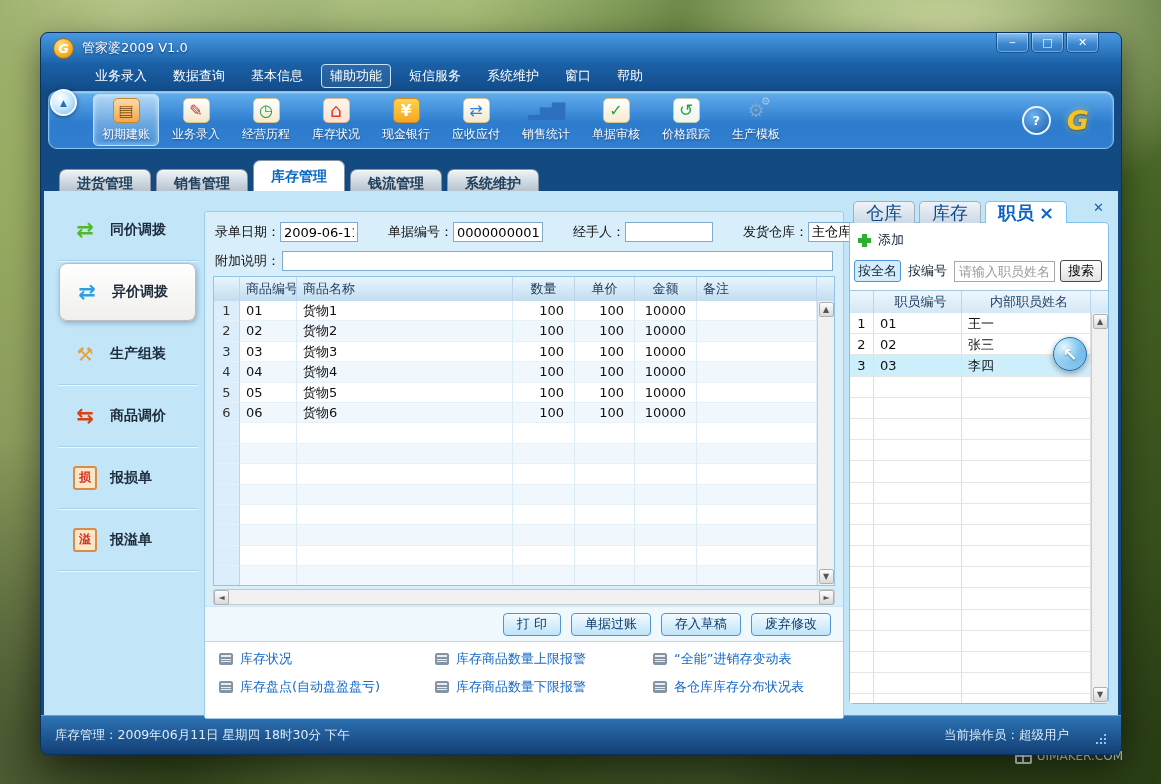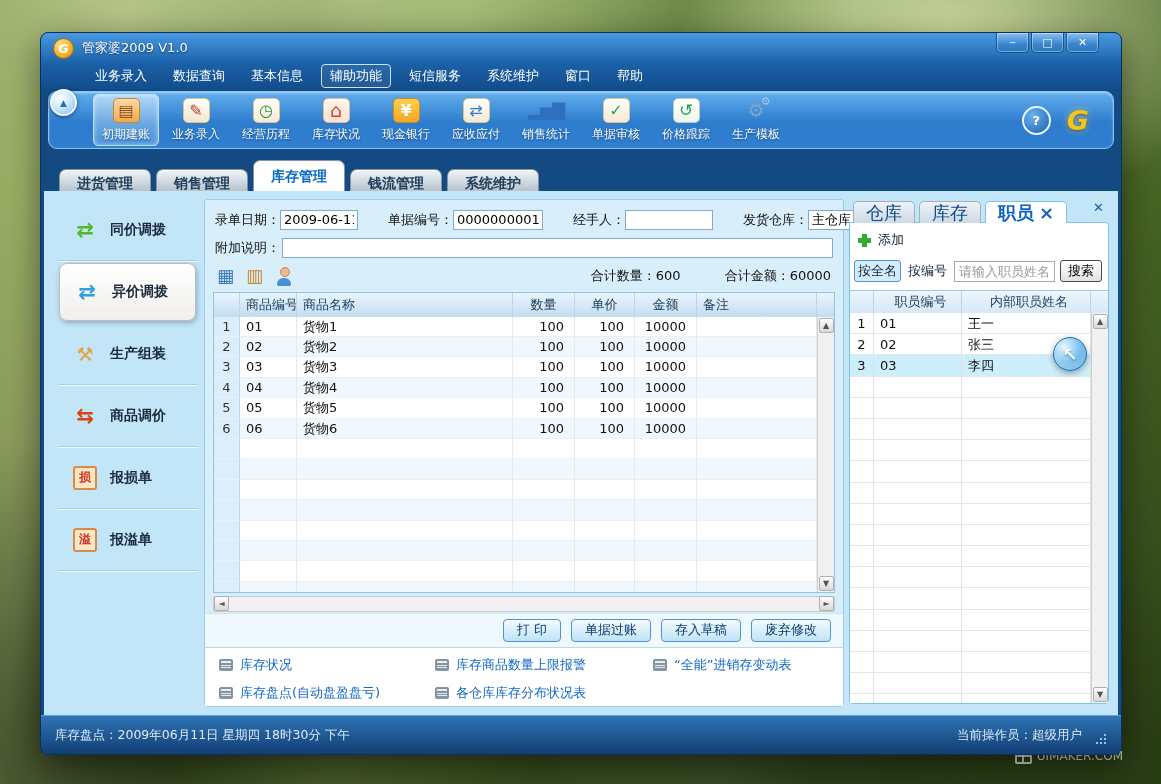--- a/index.html
+++ b/index.html
@@ -107,21 +107,21 @@
       box-shadow:1px 2px 5px rgba(40,70,100,.35);height:58px;margin:2px 2px 2px 1px;}
   .sb-icon{width:24px;height:24px;display:flex;align-items:center;justify-content:center;
       font-size:21px;font-weight:bold;flex:0 0 auto;}
   .i-transfer-same-icon{color:#52b82a;}       .i-transfer-same-icon::before{content:"⇄";}
   .i-transfer-diff-icon{color:#2e9fe0;}       .i-transfer-diff-icon::before{content:"⇄";}
   .i-price-adjust-icon{color:#d84315;}        .i-price-adjust-icon::before{content:"⇆";}
   .i-assembly-icon{color:#e8a13c;font-size:19px;} .i-assembly-icon::before{content:"⚒";}
   .i-loss-stamp-icon,.i-overflow-stamp-icon{width:20px;height:20px;border:2px solid #d98c4a;border-radius:3px;
       background:#fbe7c6;color:#d03020;font-size:12px;font-weight:bold;}
   
-  .center{position:absolute;left:160px;top:8px;width:640px;height:508px;box-sizing:border-box;
+  .center{position:absolute;left:160px;top:20px;width:640px;height:508px;box-sizing:border-box;
       background:#d9eefb;border:1px solid #9ccdec;border-radius:3px;display:flex;flex-direction:column;}
   .form-r1{height:28px;display:flex;align-items:center;padding:6px 10px 0 10px;color:#111;}
   .form-r2{height:26px;display:flex;align-items:center;padding:2px 10px 0 10px;color:#111;}
   .fg{display:flex;align-items:center;white-space:nowrap;}
   .fg+.fg{margin-left:30px;}
   .fld{height:20px;border:1px solid #7faccd;background:#fff;font-size:13px;padding:0 3px;
       font-family:inherit;box-sizing:border-box;}
   .f-date{width:78px;} .f-voucher{width:90px;} .f-handler{width:88px;} .f-wh{width:92px;}
   .f-note{flex:1;margin-left:2px;}
   .icon-row{height:28px;display:flex;align-items:center;gap:12px;padding:2px 12px 0 12px;color:#111;}
@@ -205,21 +205,21 @@
       display:flex;flex-direction:column;justify-content:space-between;align-items:center;padding:1px 0;box-sizing:border-box;}
   .cursor-icon{position:absolute;top:138px;right:22px;width:34px;height:34px;border-radius:50%;z-index:4;
       background:radial-gradient(circle at 32% 28%,#eaf7ff,#7cc4ef 48%,#2e8fd4);border:1px solid #1d6fb0;
       box-shadow:0 2px 6px rgba(0,0,0,.35),inset 0 -5px 7px rgba(255,255,255,.35);
       display:flex;align-items:center;justify-content:center;color:#fff;font-size:18px;font-weight:bold;
       text-shadow:0 1px 2px rgba(0,40,80,.5);box-sizing:border-box;}
   .cursor-icon::before{content:"↖";}
   
   .statusbar{height:38px;background:linear-gradient(#2e74b5,#123f74);border-top:1px solid #5fa0d8;
       display:flex;align-items:center;padding:0 14px;color:#ddecfa;font-size:12.5px;border-radius:0 0 7px 7px;}
-  .sb-right{margin-left:auto;display:flex;align-items:flex-end;gap:14px;}
+  .sb-right{margin-left:auto;display:flex;align-items:flex-end;gap:27px;}
   .grip{position:relative;width:11px;height:11px;}
   .grip::before{content:"";position:absolute;width:2px;height:2px;background:#9cc4e4;left:0;bottom:0;
       box-shadow:4px 0 0 #9cc4e4,8px 0 0 #9cc4e4,4px -4px 0 #9cc4e4,8px -4px 0 #9cc4e4,8px -8px 0 #9cc4e4;}
 </style>
 </head>
 <body>
 
 <div class="bg">
   <div class="watermark">
     <span class="wm-icon"></span>
@@ -355,29 +355,20 @@
         </div>
         <div class="fg">
           <span>发货仓库：</span>
           <input class="fld f-wh" value="主仓库" style="">
         </div>
       </div>
       <div class="form-r2">
         <span>附加说明：</span>
         <input class="fld f-note" value="" style="">
       </div>
-      <div class="icon-row">
-        <span class="warehouse-icon"></span>
-        <span class="goods-icon"></span>
-        <span class="staff-icon"></span>
-        <div class="totals">
-          <span><span>合计数量：</span><span>600</span></span>
-          <span><span>合计金额：</span><span>60000</span></span>
-        </div>
-      </div>
 
       <div class="table-wrap">
         <div class="thead" id="items-thead">
             <div class="th mc0"></div>
             <div class="th mc1">商品编号</div>
             <div class="th mc2">商品名称</div>
             <div class="th mc3">数量</div>
             <div class="th mc4">单价</div>
             <div class="th mc5">金额</div>
             <div class="th mc6">备注</div>
@@ -540,20 +531,24 @@
           <div class="rlink">
             <span class="report-icon"></span>
             <span class="rlink-text">“全能”进销存变动表</span>
           </div>
           <div class="rlink">
             <span class="report-icon"></span>
             <span class="rlink-text">库存盘点(自动盘盈盘亏)</span>
           </div>
           <div class="rlink">
             <span class="report-icon"></span>
+            <span class="rlink-text">库存商品数量下限报警</span>
+          </div>
+          <div class="rlink">
+            <span class="report-icon"></span>
             <span class="rlink-text">各仓库库存分布状况表</span>
           </div>
         </div>
     </div>
 
     <div class="rightpanel">
       <div class="rp-close">✕</div>
       <div class="rp-tabs" id="rp-tabs">
           <div class="rp-tab">
             <span>仓库</span>
@@ -685,19 +680,19 @@
             <div class="sb-btn">▲</div>
             <div class="sb-btn">▼</div>
           </div>
         </div>
       </div>
       <div class="cursor-icon"></div>
     </div>
   </div>
 
   <div class="statusbar">
-    <span>库存盘点：2009年06月11日 星期四 18时30分 下午</span>
+    <span>库存管理：2009年06月11日 星期四 18时30分 下午</span>
     <div class="sb-right">
       <span>当前操作员：超级用户</span>
       <span class="grip"></span>
     </div>
   </div>
 </div>
 
 </body></html>

